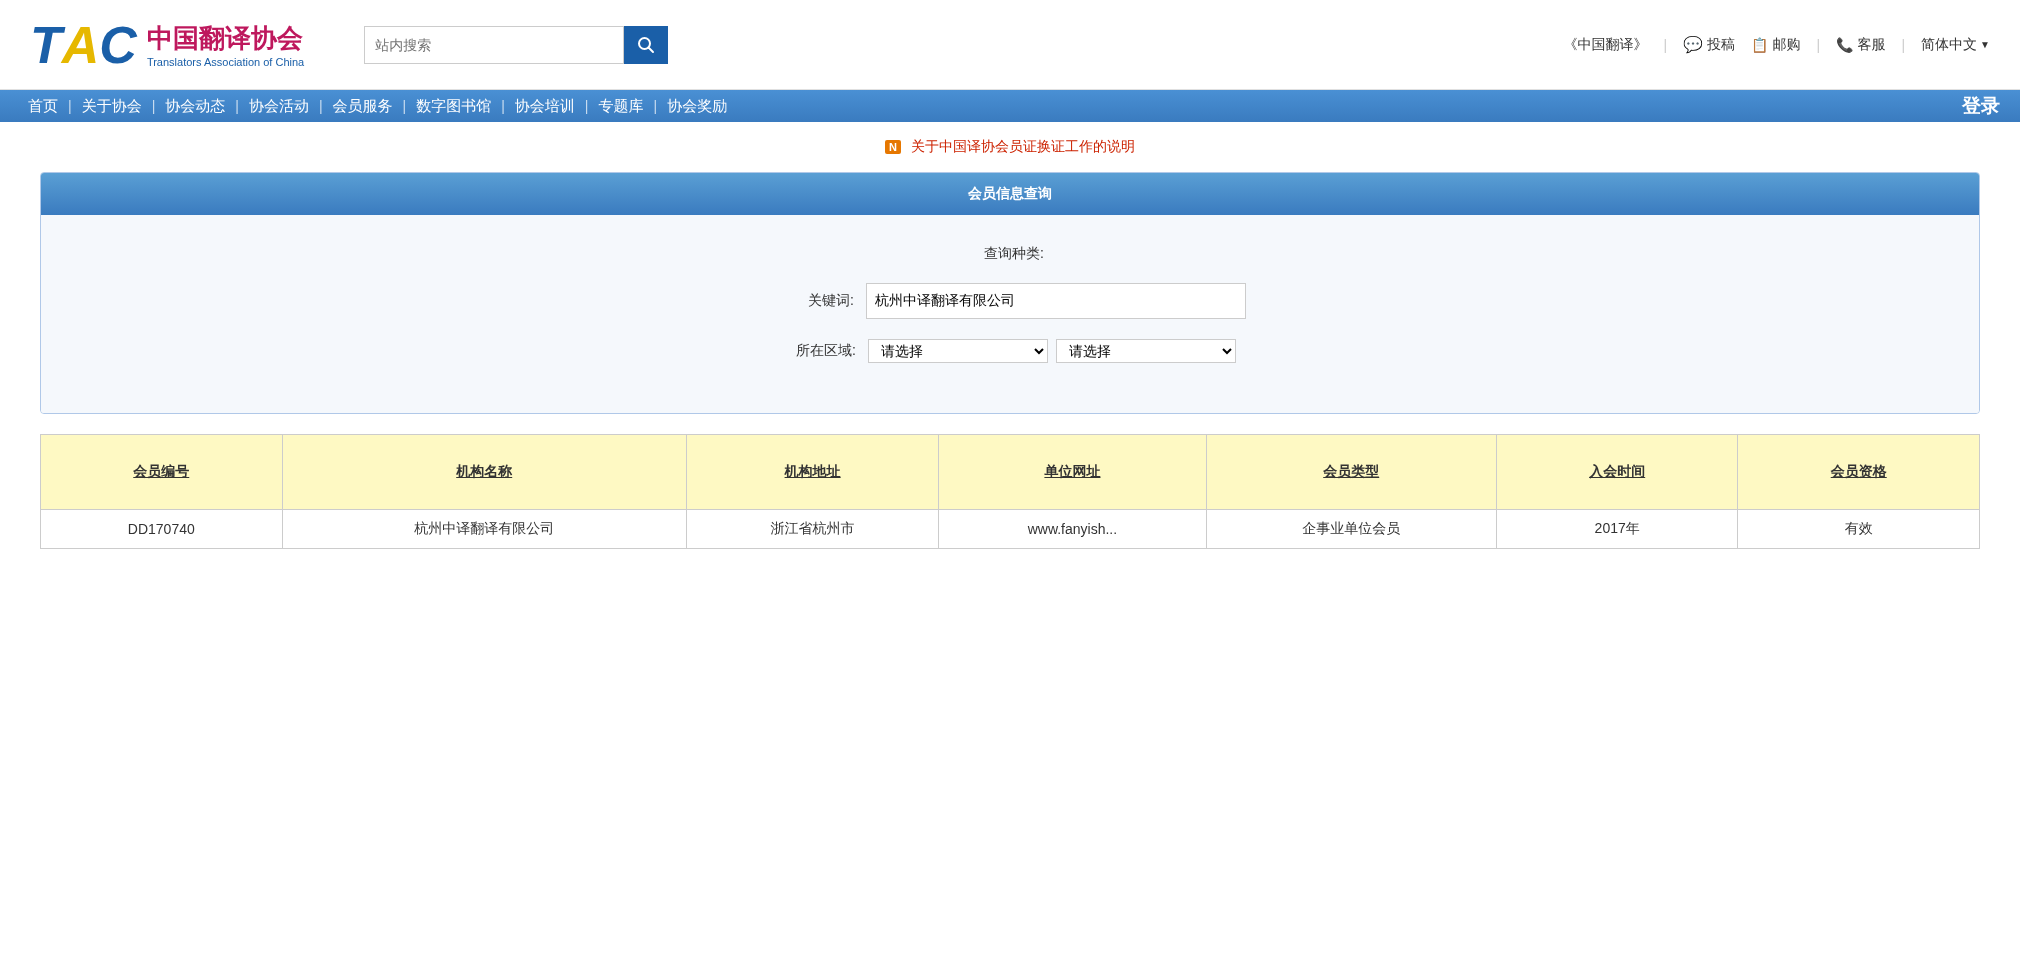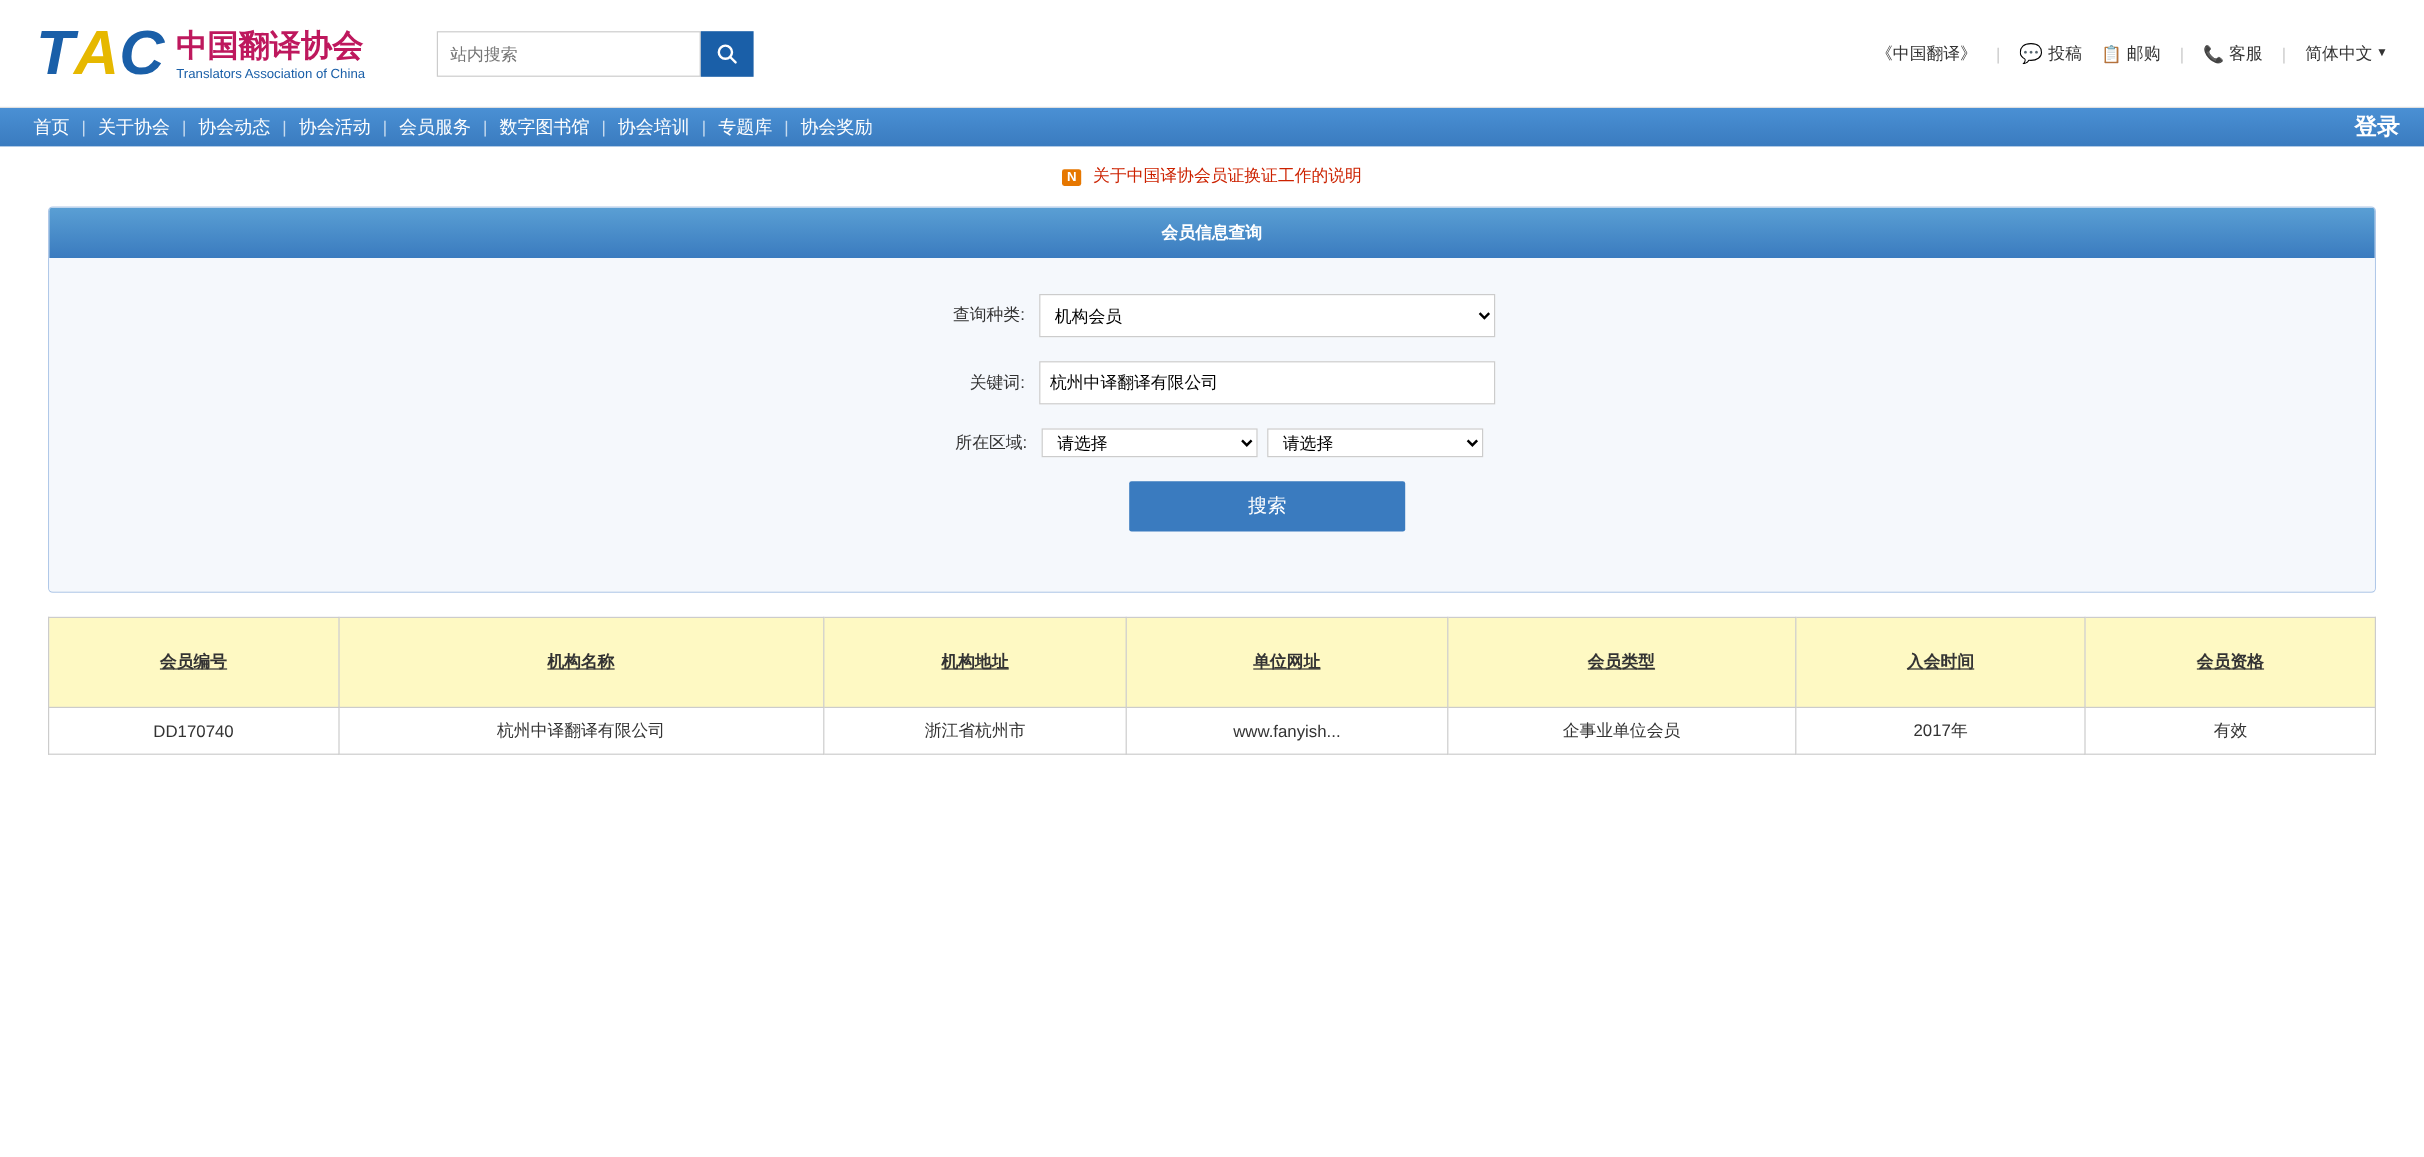--- a/index.html
+++ b/index.html
@@ -40,21 +40,21 @@
     .logo-en {
       font-size: 11px;
       color: #1a5fa8;
     }
     #search-area {
       display: flex;
       align-items: center;
       margin-left: 60px;
     }
     #search-area input {
-      width: 220px;
+      width: 260px;
       height: 38px;
       padding: 12px 10px;
       border: 1px solid #ccc;
       font-size: 14px;
       outline: none;
     }
     #search-btn {
       width: 44px;
       height: 38px;
       background: #1a5fa8;
@@ -320,44 +320,37 @@
     <span class="notice-badge">N</span>
     <span class="notice-link">关于中国译协会员证换证工作的说明</span>
   </div>
 
   <div id="member-query">
     <div class="member-query-header">会员信息查询</div>
     <div class="member-query-body">
 
       <div class="form-row">
         <label class="form-label">查询种类:</label>
-        <select class="form-select">
-          <option>机构会员</option>
-          <option>个人会员</option>
-        </select>
       </div>
 
       <div class="form-row">
         <label class="form-label">关键词:</label>
         <input class="form-input" type="text" value="杭州中译翻译有限公司" style="">
       </div>
 
       <div class="form-row">
         <label class="form-label">所在区域:</label>
         <select class="form-select-small">
           <option>请选择</option>
         </select>
         <select class="form-select-small">
           <option>请选择</option>
         </select>
       </div>
 
-      <div class="form-row">
-        <button class="search-button">搜索</button>
-      </div>
     </div>
   </div>
 
   <table id="results-table">
     <thead>
       <tr>
         <th>会员编号</th>
         <th>机构名称</th>
         <th>机构地址</th>
         <th>单位网址</th>

